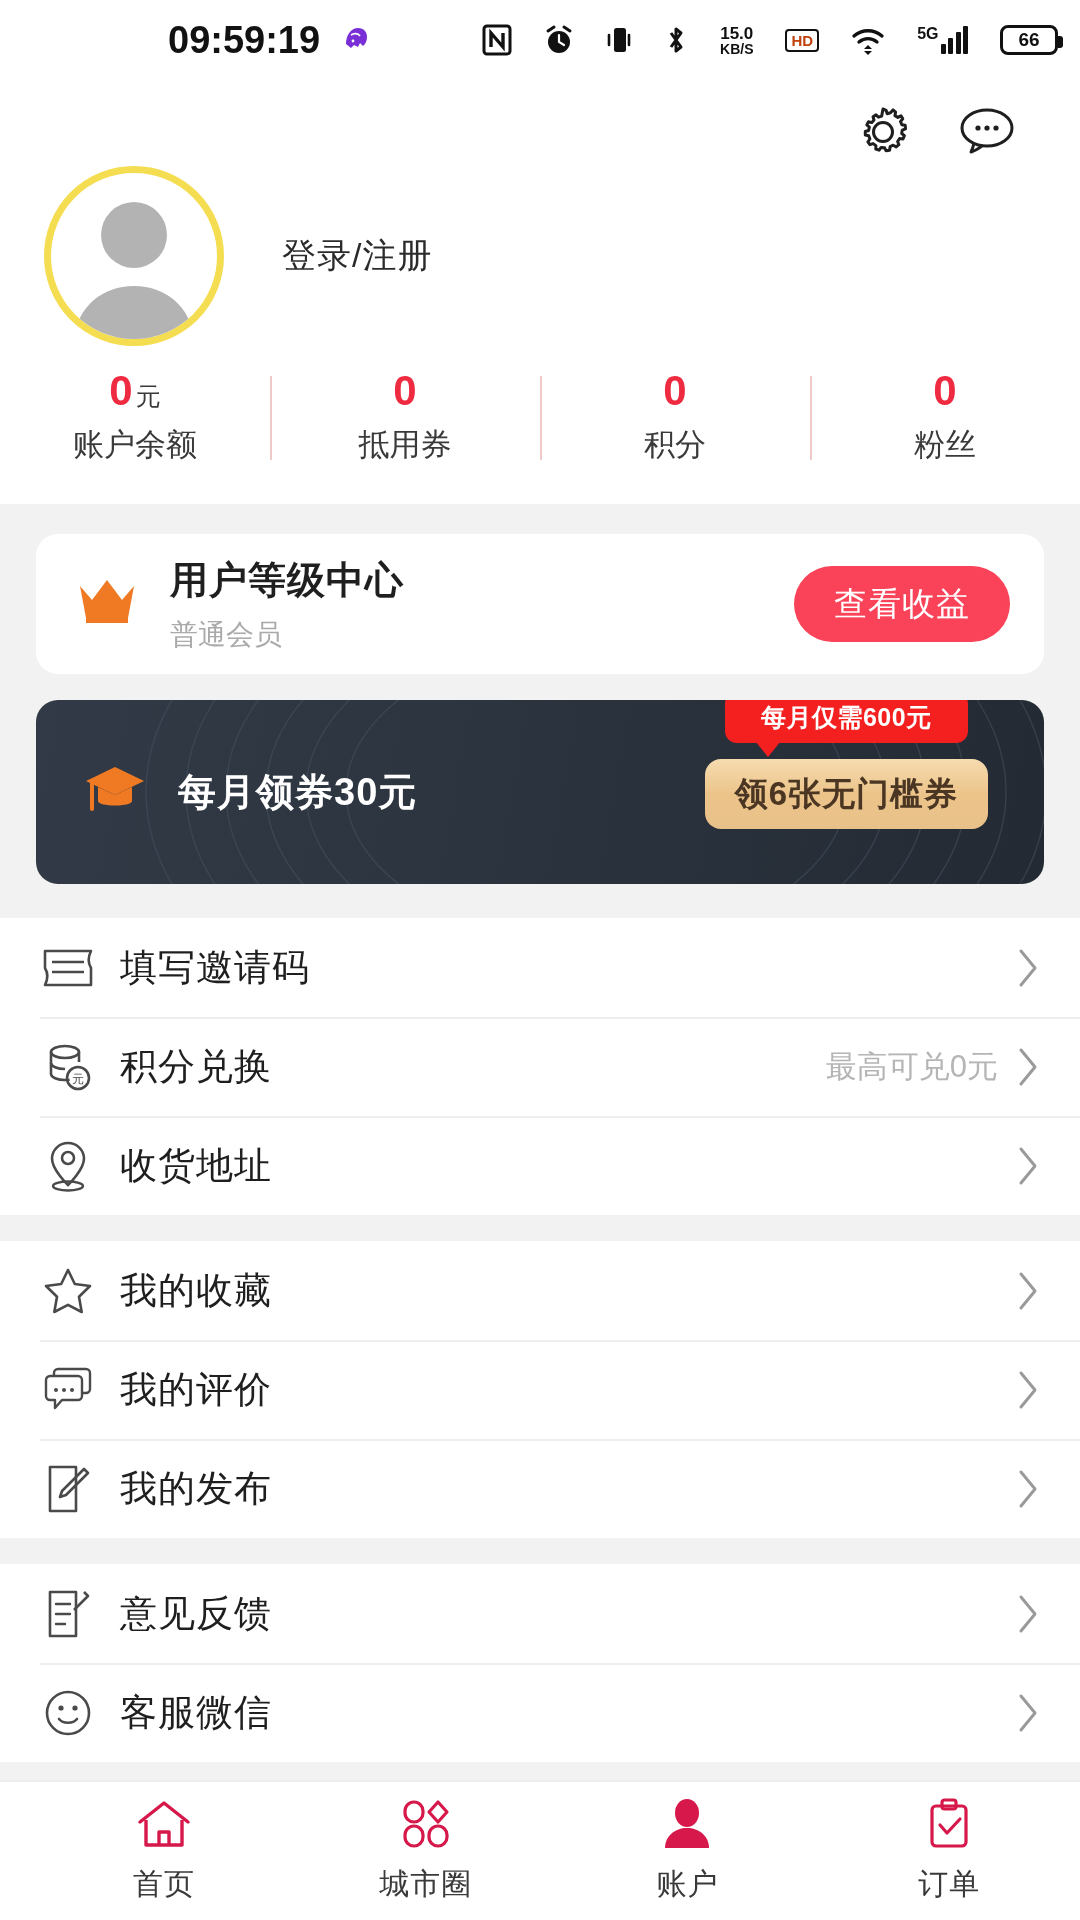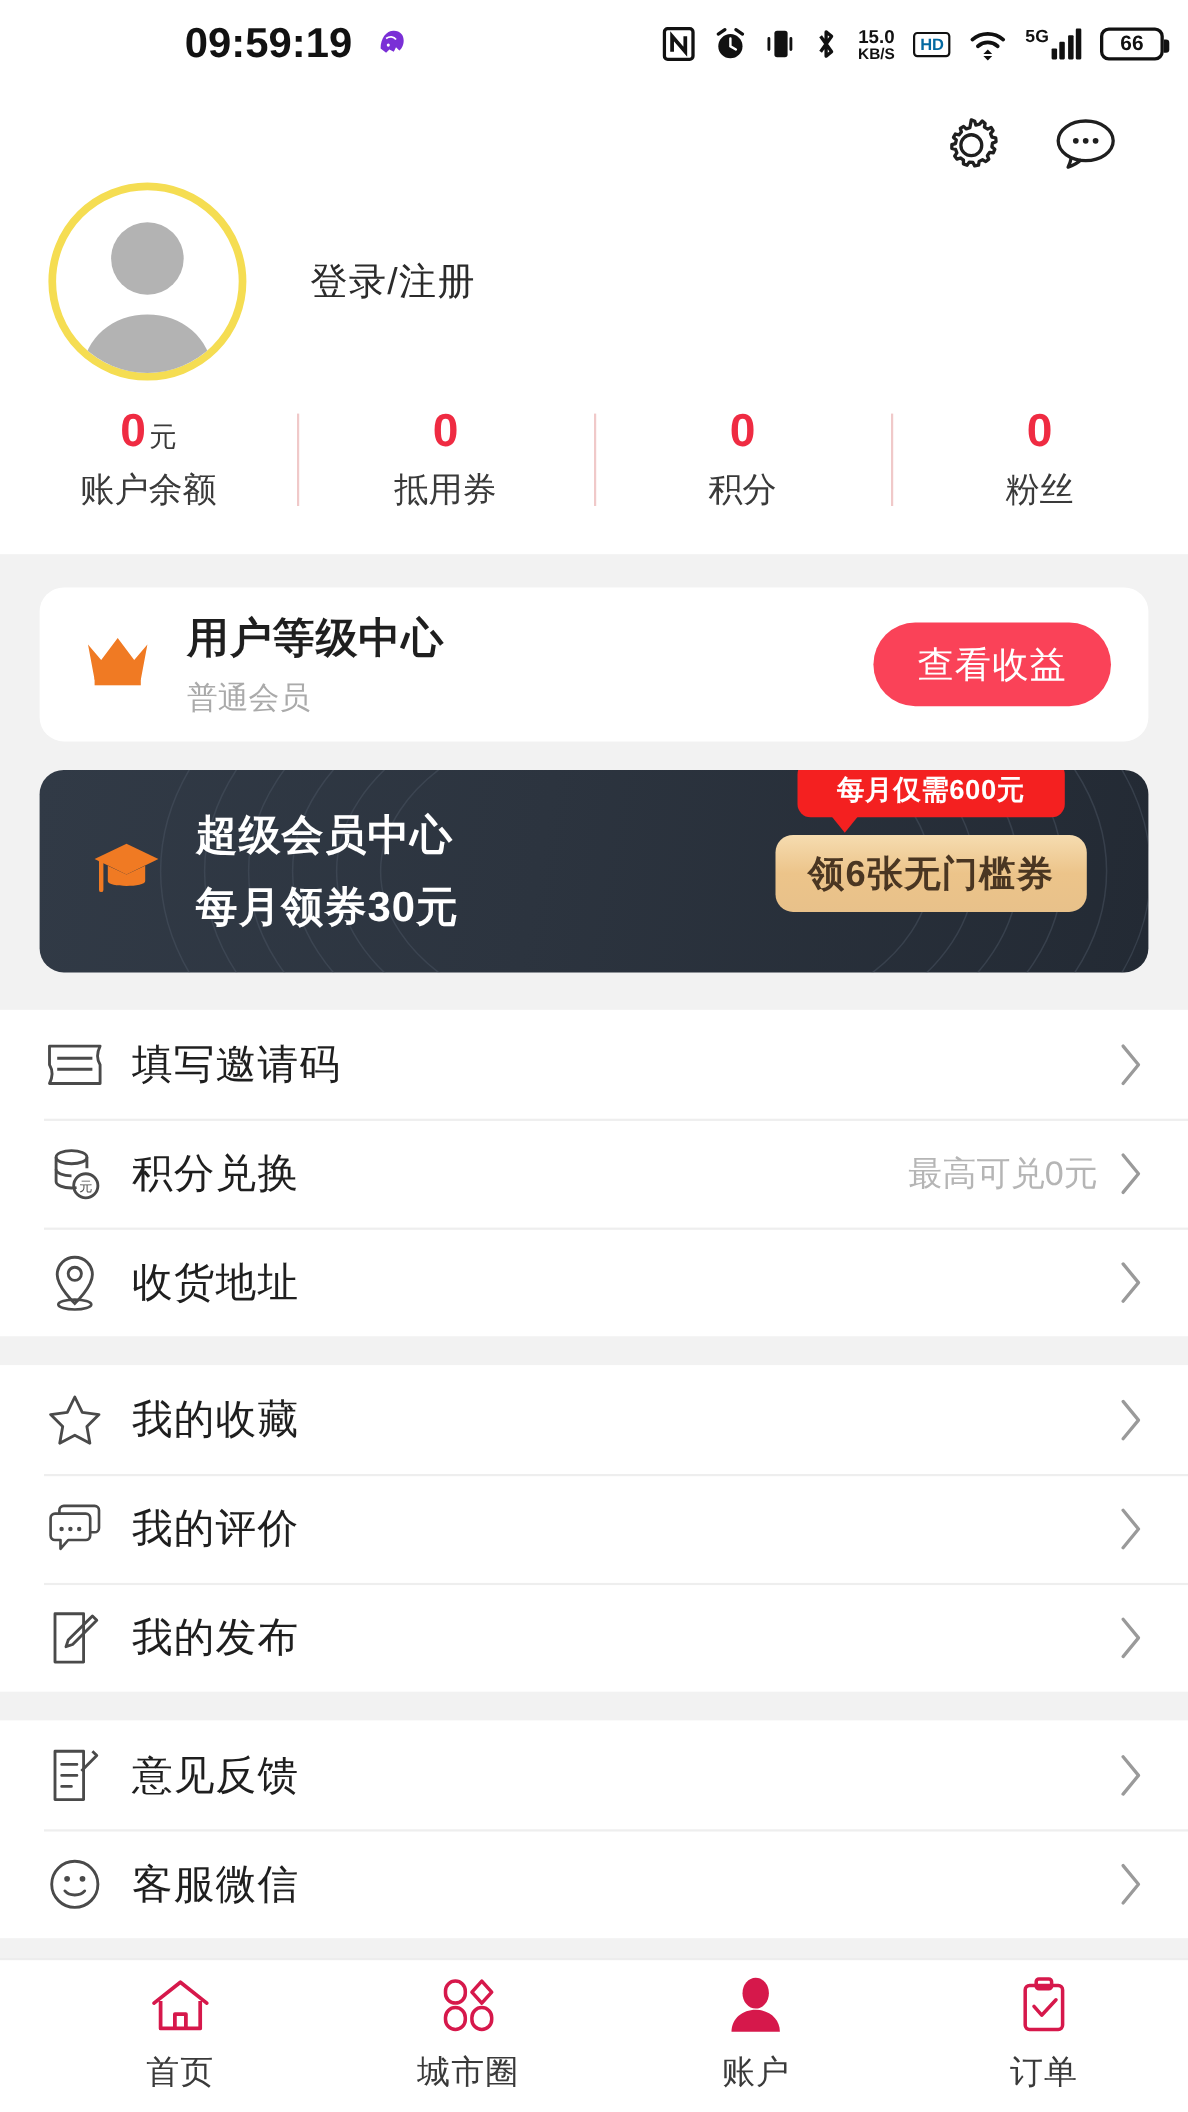--- a/index.html
+++ b/index.html
@@ -21,31 +21,31 @@
   .sb-time{
     position:absolute; left:168px; top:50%; transform:translateY(-50%);
     font-size:38px; font-weight:700; color:#121212; letter-spacing:0px;
   }
   .sb-avatar-emoji{
     position:absolute; left:338px; top:50%; transform:translateY(-50%);
     width:36px; height:36px;
   }
   .sb-right{
     position:absolute; right:22px; top:50%; transform:translateY(-50%);
-    display:flex; align-items:center; gap:17px;
+    display:flex; align-items:center; gap:32px;
   }
   .sb-ic{ display:flex; align-items:center; justify-content:center; color:#111; }
   .sb-kb{
     display:flex; flex-direction:column; align-items:center; line-height:1;
     font-size:17px; font-weight:700; color:#111;
   }
   .sb-kb span:last-child{ font-size:14px; }
   .sb-hd{
     border:2.5px solid #111; border-radius:4px;
-    font-size:15px; font-weight:700; padding:1px 4px; color:#0369a1;text-align:right;
+    font-size:15px; font-weight:700; padding:1px 4px; color:#c2410c;text-align:right;
   }
   .sb-5g{
     display:flex; align-items:flex-end; gap:2px;
   }
   .sb-5g .lbl{ font-size:16px; font-weight:700; color:#111; line-height:1; margin-bottom:12px;}
   .bars{ display:flex; align-items:flex-end; gap:2.5px; height:28px;}
   .bars i{ width:5px; background:#111; border-radius:1px; display:block;}
   .bars i:nth-child(1){height:10px;}
   .bars i:nth-child(2){height:16px;}
   .bars i:nth-child(3){height:22px;}
@@ -340,21 +340,20 @@
 
     <div class="super-left">
       <span class="cap">
         <svg width="66" height="58" viewBox="0 0 66 58">
           <path d="M33 6 62 20 33 34 4 20z" fill="#f07a23"></path>
           <path d="M16 26v14c0 6 34 6 34 0V26L33 34z" fill="#f07a23"></path>
           <path d="M10 22v26" stroke="#f07a23" stroke-width="4" stroke-linecap="round" fill="none"></path>
         </svg>
       </span>
       <div class="super-texts">
-        <div class="super-title">超级会员中心</div>
         <div class="super-sub">每月领券30元</div>
       </div>
     </div>
 
     <div class="promo">
       <div class="promo-badge">每月仅需600元</div>
       <button class="promo-btn">领6张无门槛券</button>
     </div>
   </div>
 </div>

